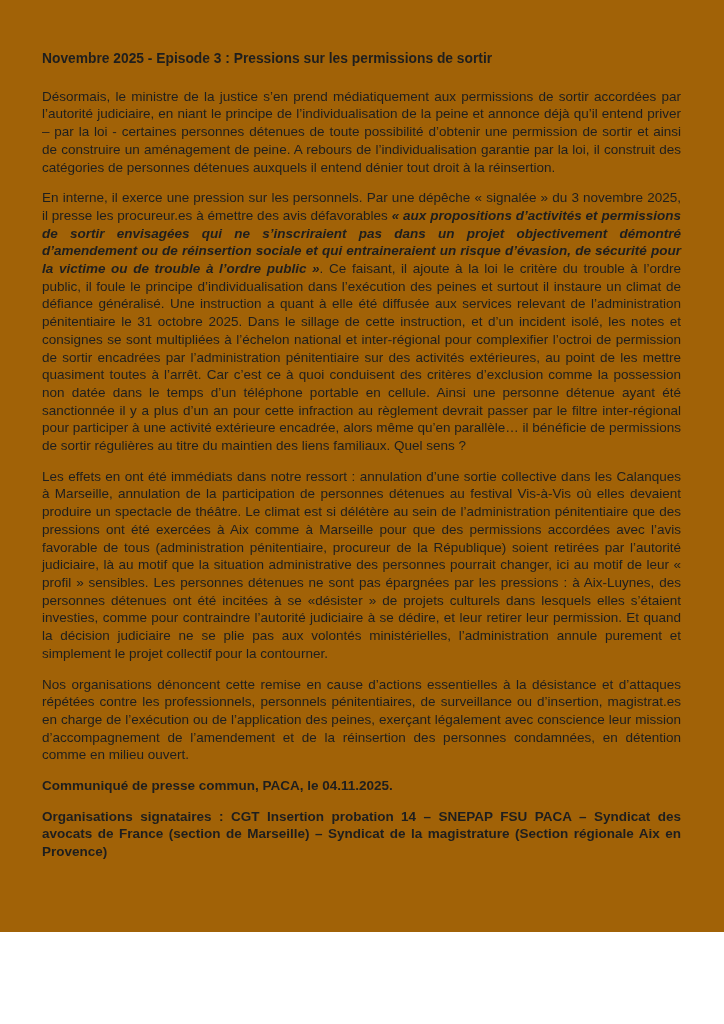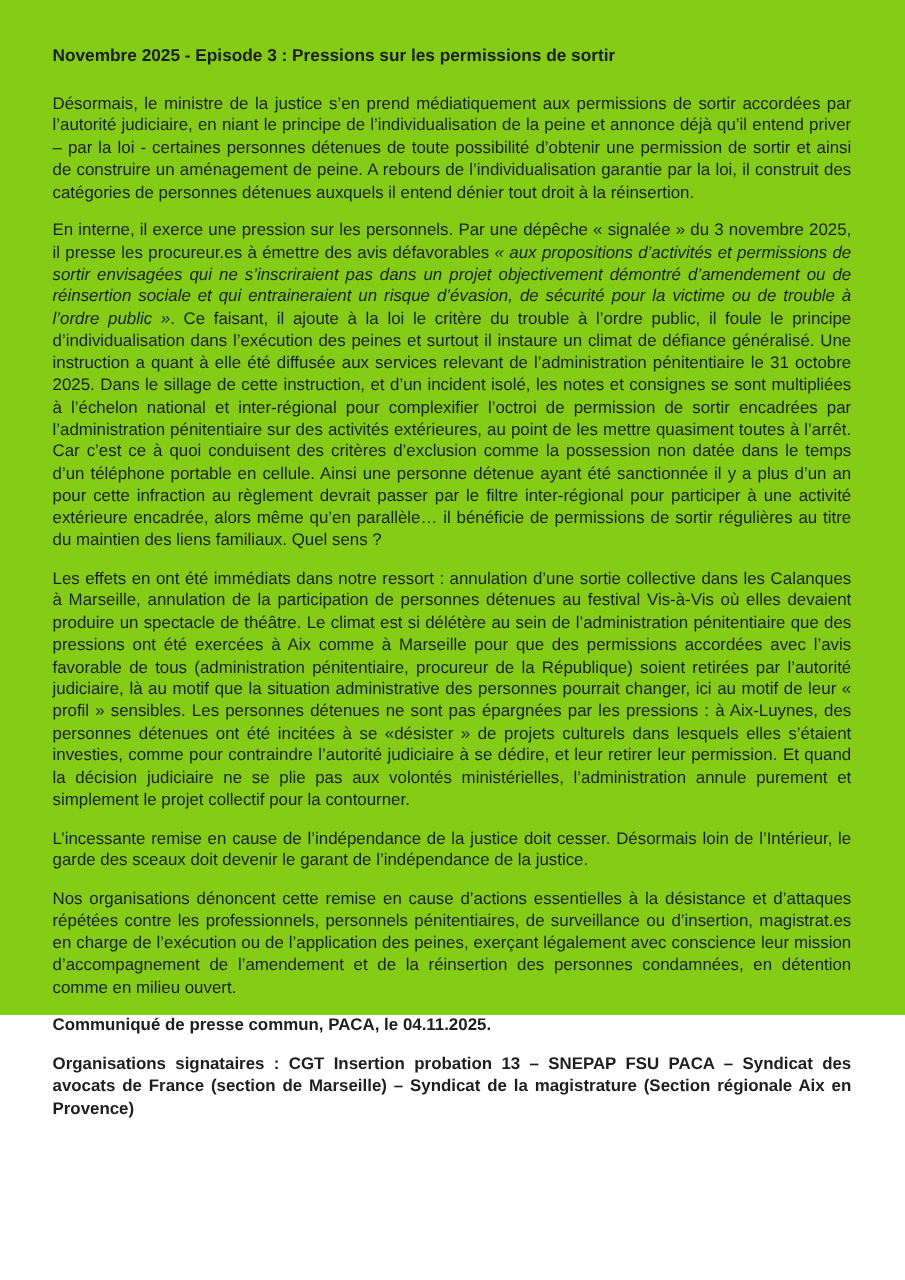--- a/index.html
+++ b/index.html
@@ -5,48 +5,47 @@
   * { margin: 0; padding: 0; box-sizing: border-box; }
   html, body { background: #ffffff; }
   body {
     width: 724px;
     height: 1024px;
     font-family: "Liberation Sans", "DejaVu Sans", sans-serif;
     overflow: hidden;
   }
   .page {
     width: 724px;
-    height: 812px;
-    background: #84cc16;
+    height: 932px;
+    background: #a16207;
     color: #1e1e1e;
-    padding: 36px 43px 0 42px;
+    padding: 50px 43px 0 42px;
   }
   .title {
     font-size: 13.8px;
     font-weight: bold;
     line-height: 17.7px;
     margin-bottom: 20px;
   }
   .para {
     font-size: 13.5px;
     line-height: 17.7px;
     text-align: justify;
     margin-bottom: 13px;
   }
   .para.bold { font-weight: bold; }
   .para.space-before { margin-top: 12px; }
-  .italic { font-style: italic; }
+  .italic { font-style: italic; font-weight: bold; }
 </style>
 </head>
 <body>
 
 <div class="page">
   <h1 class="title">Novembre 2025 - Episode 3 : Pressions sur les permissions de sortir</h1>
   <div id="paragraphs">
       <p class="para"><span>Désormais, le ministre de la justice s’en prend médiatiquement aux permissions de sortir accordées par l’autorité judiciaire, en niant le principe de l’individualisation de la peine et annonce déjà qu’il entend priver – par la loi - certaines personnes détenues de toute possibilité d’obtenir une permission de sortir et ainsi de construire un aménagement de peine. A rebours de l’individualisation garantie par la loi, il construit des catégories de personnes détenues auxquels il entend dénier tout droit à la réinsertion.</span></p>
       <p class="para"><span>En interne, il exerce une pression sur les personnels. Par une dépêche « signalée » du 3 novembre 2025, il presse les procureur.es à émettre des avis défavorables </span><span class="italic">« aux propositions d’activités et permissions de sortir envisagées qui ne s’inscriraient pas dans un projet objectivement démontré d’amendement ou de réinsertion sociale et qui entraineraient un risque d’évasion, de sécurité pour la victime ou de trouble à l’ordre public »</span><span>. Ce faisant, il ajoute à la loi le critère du trouble à l’ordre public, il foule le principe d’individualisation dans l’exécution des peines et surtout il instaure un climat de défiance généralisé. Une instruction a quant à elle été diffusée aux services relevant de l’administration pénitentiaire le 31 octobre 2025. Dans le sillage de cette instruction, et d’un incident isolé, les notes et consignes se sont multipliées à l’échelon national et inter-régional pour complexifier l’octroi de permission de sortir encadrées par l’administration pénitentiaire sur des activités extérieures, au point de les mettre quasiment toutes à l’arrêt. Car c’est ce à quoi conduisent des critères d’exclusion comme la possession non datée dans le temps d’un téléphone portable en cellule. Ainsi une personne détenue ayant été sanctionnée il y a plus d’un an pour cette infraction au règlement devrait passer par le filtre inter-régional pour participer à une activité extérieure encadrée, alors même qu’en parallèle… il bénéficie de permissions de sortir régulières au titre du maintien des liens familiaux. Quel sens ?</span></p>
       <p class="para"><span>Les effets en ont été immédiats dans notre ressort : annulation d’une sortie collective dans les Calanques à Marseille, annulation de la participation de personnes détenues au festival Vis-à-Vis où elles devaient produire un spectacle de théâtre. Le climat est si délétère au sein de l’administration pénitentiaire que des pressions ont été exercées à Aix comme à Marseille pour que des permissions accordées avec l’avis favorable de tous (administration pénitentiaire, procureur de la République) soient retirées par l’autorité judiciaire, là au motif que la situation administrative des personnes pourrait changer, ici au motif de leur « profil » sensibles. Les personnes détenues ne sont pas épargnées par les pressions : à Aix-Luynes, des personnes détenues ont été incitées à se «désister » de projets culturels dans lesquels elles s’étaient investies, comme pour contraindre l’autorité judiciaire à se dédire, et leur retirer leur permission. Et quand la décision judiciaire ne se plie pas aux volontés ministérielles, l’administration annule purement et simplement le projet collectif pour la contourner.</span></p>
-      <p class="para"><span>L’incessante remise en cause de l’indépendance de la justice doit cesser. Désormais loin de l’Intérieur, le garde des sceaux doit devenir le garant de l’indépendance de la justice.</span></p>
       <p class="para"><span>Nos organisations dénoncent cette remise en cause d’actions essentielles à la désistance et d’attaques répétées contre les professionnels, personnels pénitentiaires, de surveillance ou d’insertion, magistrat.es en charge de l’exécution ou de l’application des peines, exerçant légalement avec conscience leur mission d’accompagnement de l’amendement et de la réinsertion des personnes condamnées, en détention comme en milieu ouvert.</span></p>
       <p class="para bold space-before"><span>Communiqué de presse commun, PACA, le 04.11.2025.</span></p>
-      <p class="para bold"><span>Organisations signataires : CGT Insertion probation 13 – SNEPAP FSU PACA – Syndicat des avocats de France (section de Marseille) – Syndicat de la magistrature (Section régionale Aix en Provence)</span></p>
+      <p class="para bold"><span>Organisations signataires : CGT Insertion probation 14 – SNEPAP FSU PACA – Syndicat des avocats de France (section de Marseille) – Syndicat de la magistrature (Section régionale Aix en Provence)</span></p>
     </div>
 </div>
 
 </body></html>

